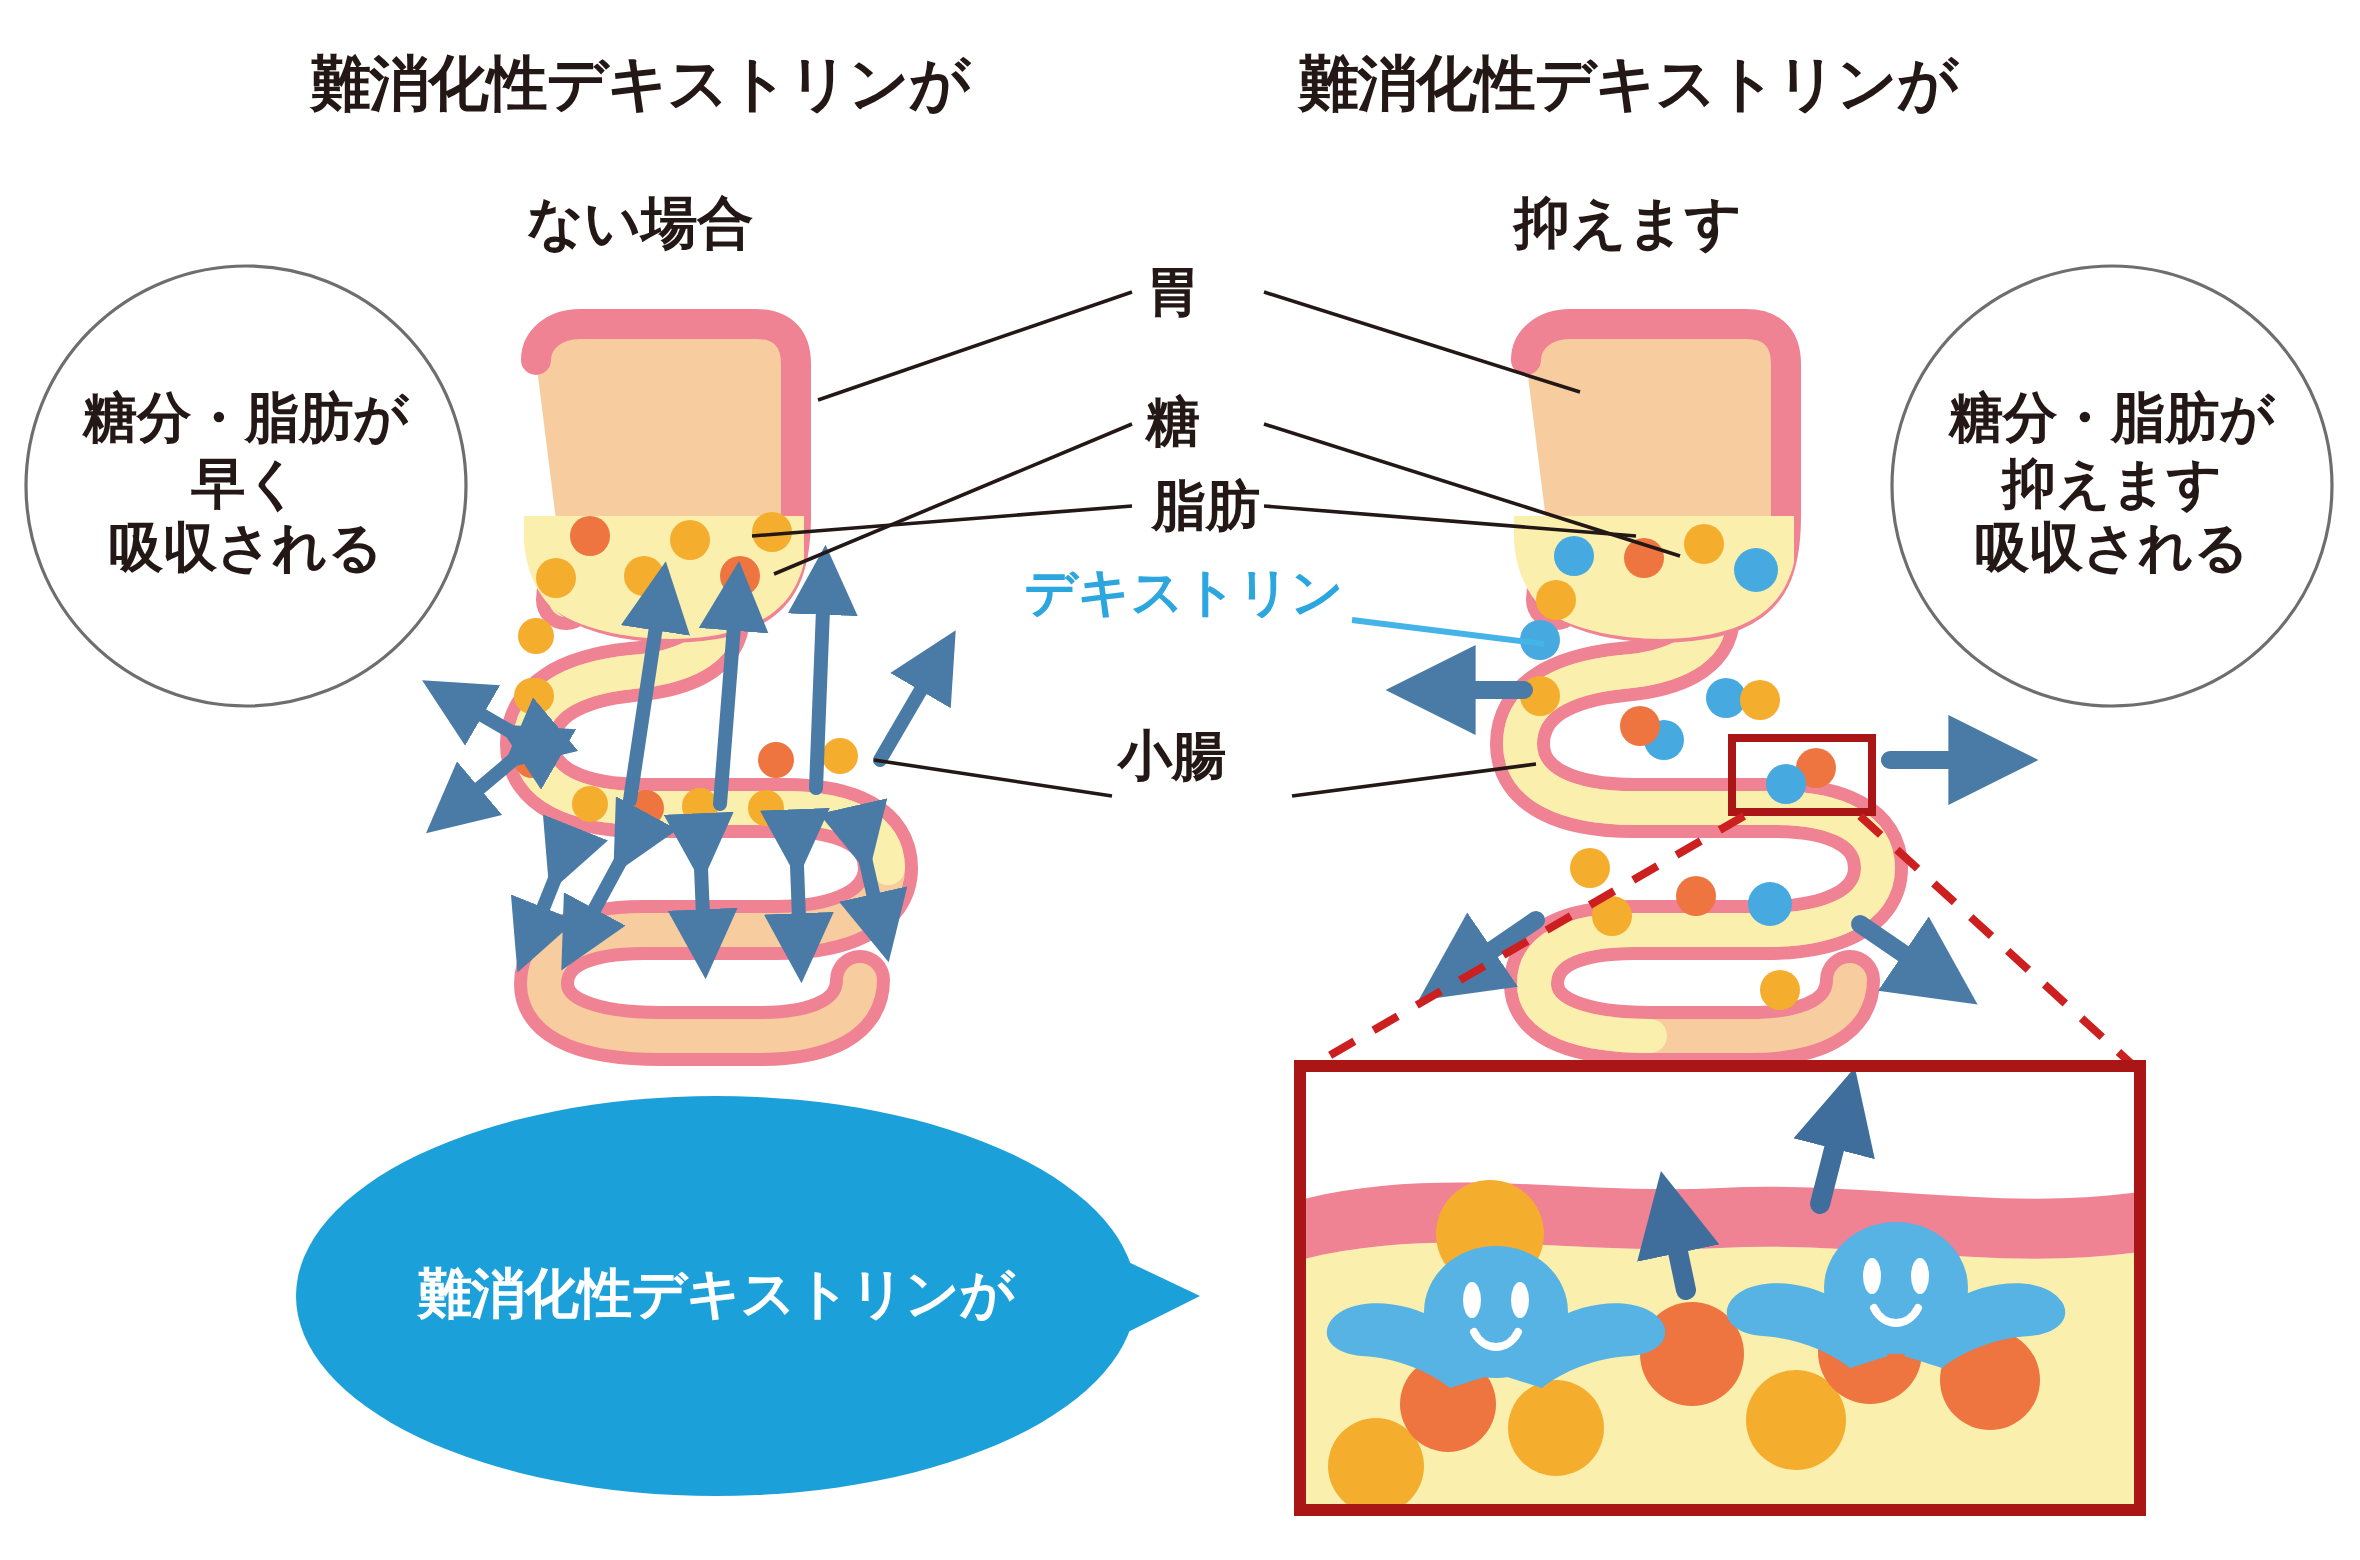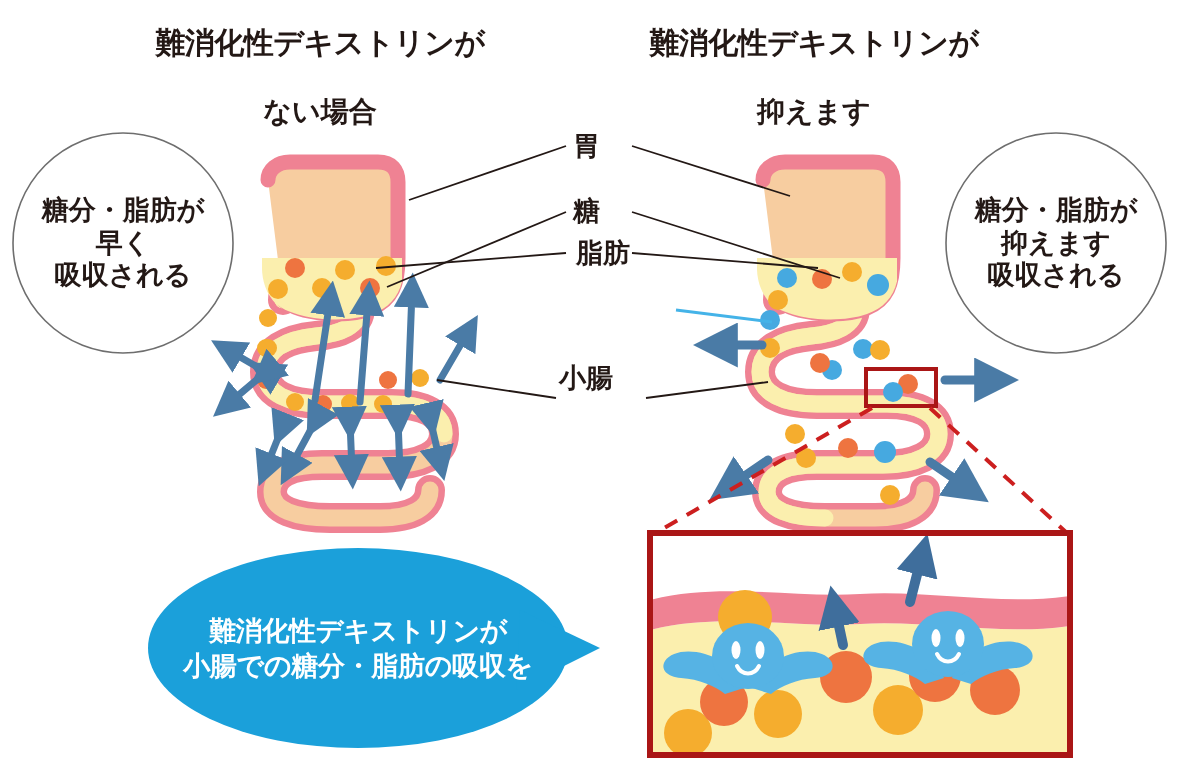--- a/index.html
+++ b/index.html
@@ -398,26 +398,26 @@
   <div class="bub" style="left:946px;top:178px;width:220px;height:130px;">
     <span>糖分・脂肪が</span>
     <span>抑えます</span>
     <span>吸収される</span>
   </div>
 
   <div class="lbl" style="left:573px;top:128px;">胃</div>
   <div class="lbl" style="left:573px;top:193px;">糖</div>
   <div class="lbl" style="left:576px;top:235px;">脂肪</div>
   <div class="lbl blue" style="left:506px;top:283px;width:172px;">
+    <div>デキストリン</div>
   </div>
   <div class="lbl" style="left:559px;top:360px;">小腸</div>
 
   <svg class="layer" viewBox="0 0 1180 780" style="pointer-events:none;">
     <ellipse cx="358" cy="648" rx="210" ry="100" fill="#1ba0da"></ellipse>
     <path d="M520,610 L600,648 L516,690 Z" fill="#1ba0da"></path>
   </svg>
 
   <div class="speech" style="left:150px;top:578px;width:416px;height:140px;">
     <span>難消化性デキストリンが</span>
-    <span>小腸での糖分・脂肪の吸収を</span>
   </div>
 
 </div>
 
 </body></html>

